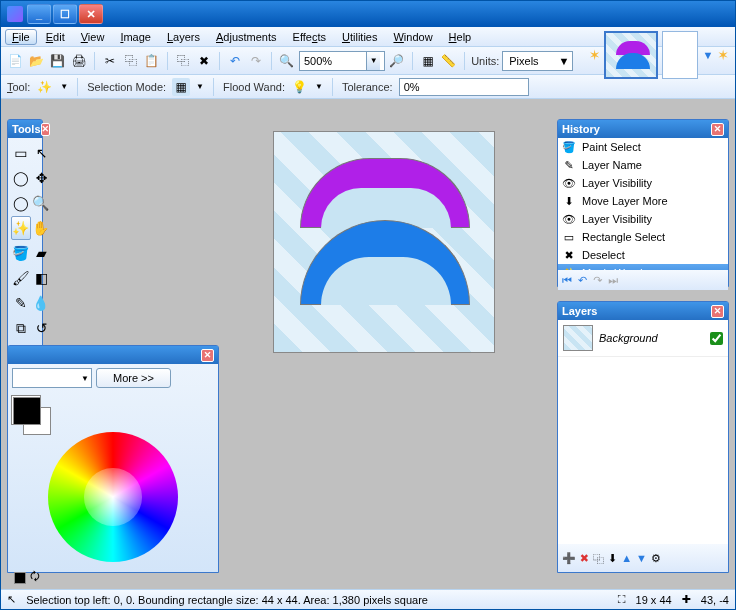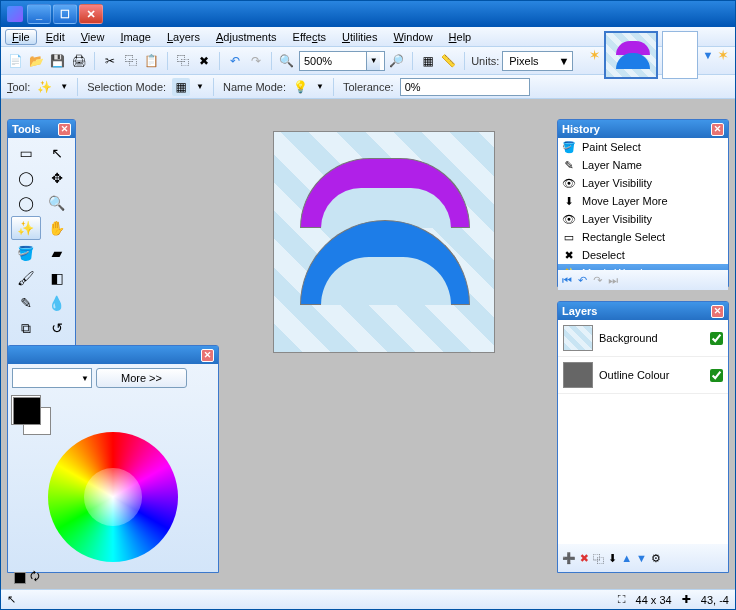--- a/index.html
+++ b/index.html
@@ -28,27 +28,27 @@
 .lbl u{text-decoration:underline}
 .canvas-area{position:absolute;top:98px;left:0;right:0;bottom:20px;background:#c0c0c0}
 .canvas{position:absolute;top:130px;left:272px;width:222px;height:222px;background:repeating-linear-gradient(45deg,#c8e4f3 0 20px,#e5f2fa 20px 40px);border:1px solid #888}
 .shape1{position:absolute;top:26px;left:26px;width:170px;height:70px;background:#b020e8;border-radius:85px 85px 0 0;border:1px solid #777}
 .shape1::after{content:"";position:absolute;bottom:-1px;left:20px;width:130px;height:40px;background:#c8e4f3;border-radius:65px 65px 0 0}
 .shape2{position:absolute;top:88px;left:26px;width:170px;height:85px;background:#1d7de8;border-radius:85px 85px 0 0;border:1px solid #777}
 .shape2::after{content:"";position:absolute;bottom:-1px;left:20px;width:130px;height:48px;background:#c8e4f3;border-radius:65px 65px 0 0}
 .panel{position:absolute;background:linear-gradient(#eef5fd,#d3e5f9);border:1px solid #3b78cc;border-radius:3px 3px 0 0}
 .panelhdr{height:18px;background:linear-gradient(#3f95e8,#2570c4);color:#fff;display:flex;align-items:center;padding:0 4px;font-weight:bold;font-size:11px}
 .panelhdr .x{margin-left:auto;width:13px;height:13px;background:#e87373;border:1px solid #fff;color:#fff;font-size:9px;display:flex;align-items:center;justify-content:center;cursor:pointer;border-radius:2px}
-.toolspanel{top:118px;left:6px;width:69px;height:258px}
+.toolspanel{top:118px;left:6px;width:36px;height:258px}
 .toolgrid{display:grid;grid-template-columns:1fr 1fr;gap:1px;padding:3px}
 .toolbtn{height:24px;border:1px solid transparent;border-radius:2px;display:flex;align-items:center;justify-content:center;cursor:pointer;font-size:14px}
 .toolbtn.sel{background:linear-gradient(#fff,#c5ddf6);border:1px solid #7da2ce}
 .colorpanel{top:344px;left:6px;width:212px;height:228px}
 .colorrow{display:flex;align-items:center;gap:4px;padding:4px}
-.morebtn{padding:3px 24px;border:1px solid #7b9ebd;background:linear-gradient(#fff,#e4edf9);border-radius:3px;cursor:pointer}
+.morebtn{padding:3px 16px;border:1px solid #7b9ebd;background:linear-gradient(#fff,#e4edf9);border-radius:3px;cursor:pointer}
 .swatches{position:relative;padding:4px;display:flex;gap:6px;align-items:flex-start}
 .prim{width:28px;height:28px;border:1px solid #fff;outline:1px solid #888;position:relative}
 .prim .b{position:absolute;top:10px;left:10px;width:28px;height:28px;background:#fff;border:1px solid #888}
 .prim .f{position:absolute;width:28px;height:28px;background:#000;border:1px solid #888}
 .wheel{width:130px;height:130px;border-radius:50%;background:conic-gradient(red,magenta,blue,cyan,lime,yellow,red);position:relative;margin:4px auto}
 .wheel::after{content:"";position:absolute;inset:28%;border-radius:50%;background:radial-gradient(#fff,#fff0)}
 .pal{display:flex;flex-wrap:wrap;gap:0;padding:2px 4px}
 .palc{width:10px;height:10px}
 .historypanel{top:118px;right:6px;width:172px;height:168px}
 .histlist{background:#fff;height:132px;overflow:hidden}
@@ -138,21 +138,21 @@
 
   <div class="toolbar2">
     <span class="lbl"><u>T</u>ool:</span>
     <div class="tbbtn">✨</div>
     <div style="font-size:8px">▼</div>
     <div class="sep"></div>
     <span class="lbl">Selection Mode:</span>
     <div class="tbbtn" style="background:#cde4f7">▦</div>
     <div style="font-size:8px">▼</div>
     <div class="sep"></div>
-    <span class="lbl">Name Mode:</span>
+    <span class="lbl">Flood Wand:</span>
     <div class="tbbtn">💡</div>
     <div style="font-size:8px">▼</div>
     <div class="sep"></div>
     <span class="lbl">Tolerance:</span>
     <div class="tolfield">
         <span>0%</span>
       </div>
   </div>
 
   <div class="canvas-area"></div>
@@ -288,41 +288,37 @@
   </div>
 
   <div class="panel layerspanel">
     <div class="panelhdr">
         <span>Layers</span>
         <div class="x">✕</div>
       </div>
     <div class="layerlist" id="layerlist">
         <div class="layeritem">
           <div class="thumb bg"></div>
-          <span style="">Background</span>
-          <input type="checkbox" class="chk" checked="" style="">
-        </div>
-        <div class="layeritem">
-          <div class="thumb oc"></div>
-          <span style="">Outline Colour</span>
+          <span style="font-style:italic">Background</span>
           <input type="checkbox" class="chk" checked="" style="">
         </div>
       </div>
     <div class="layerbar">
       <span>➕</span>
       <span style="color:#d33">✖</span>
       <span>⿻</span>
       <span>⬇</span>
       <span style="color:#2a7de1">▲</span>
       <span style="color:#2a7de1">▼</span>
       <span>⚙</span>
     </div>
   </div>
 
   <div class="statusbar">
     <span>↖</span>
+    <span>Selection top left: 0, 0. Bounding rectangle size: 44 x 44. Area: 1,380 pixels square</span>
     <span class="spacer"></span>
     <span>⛶</span>
-    <span>44 x 34</span>
+    <span>19 x 44</span>
     <span>✚</span>
     <span>43, -4</span>
   </div>
 </div>
 
 </body></html>

